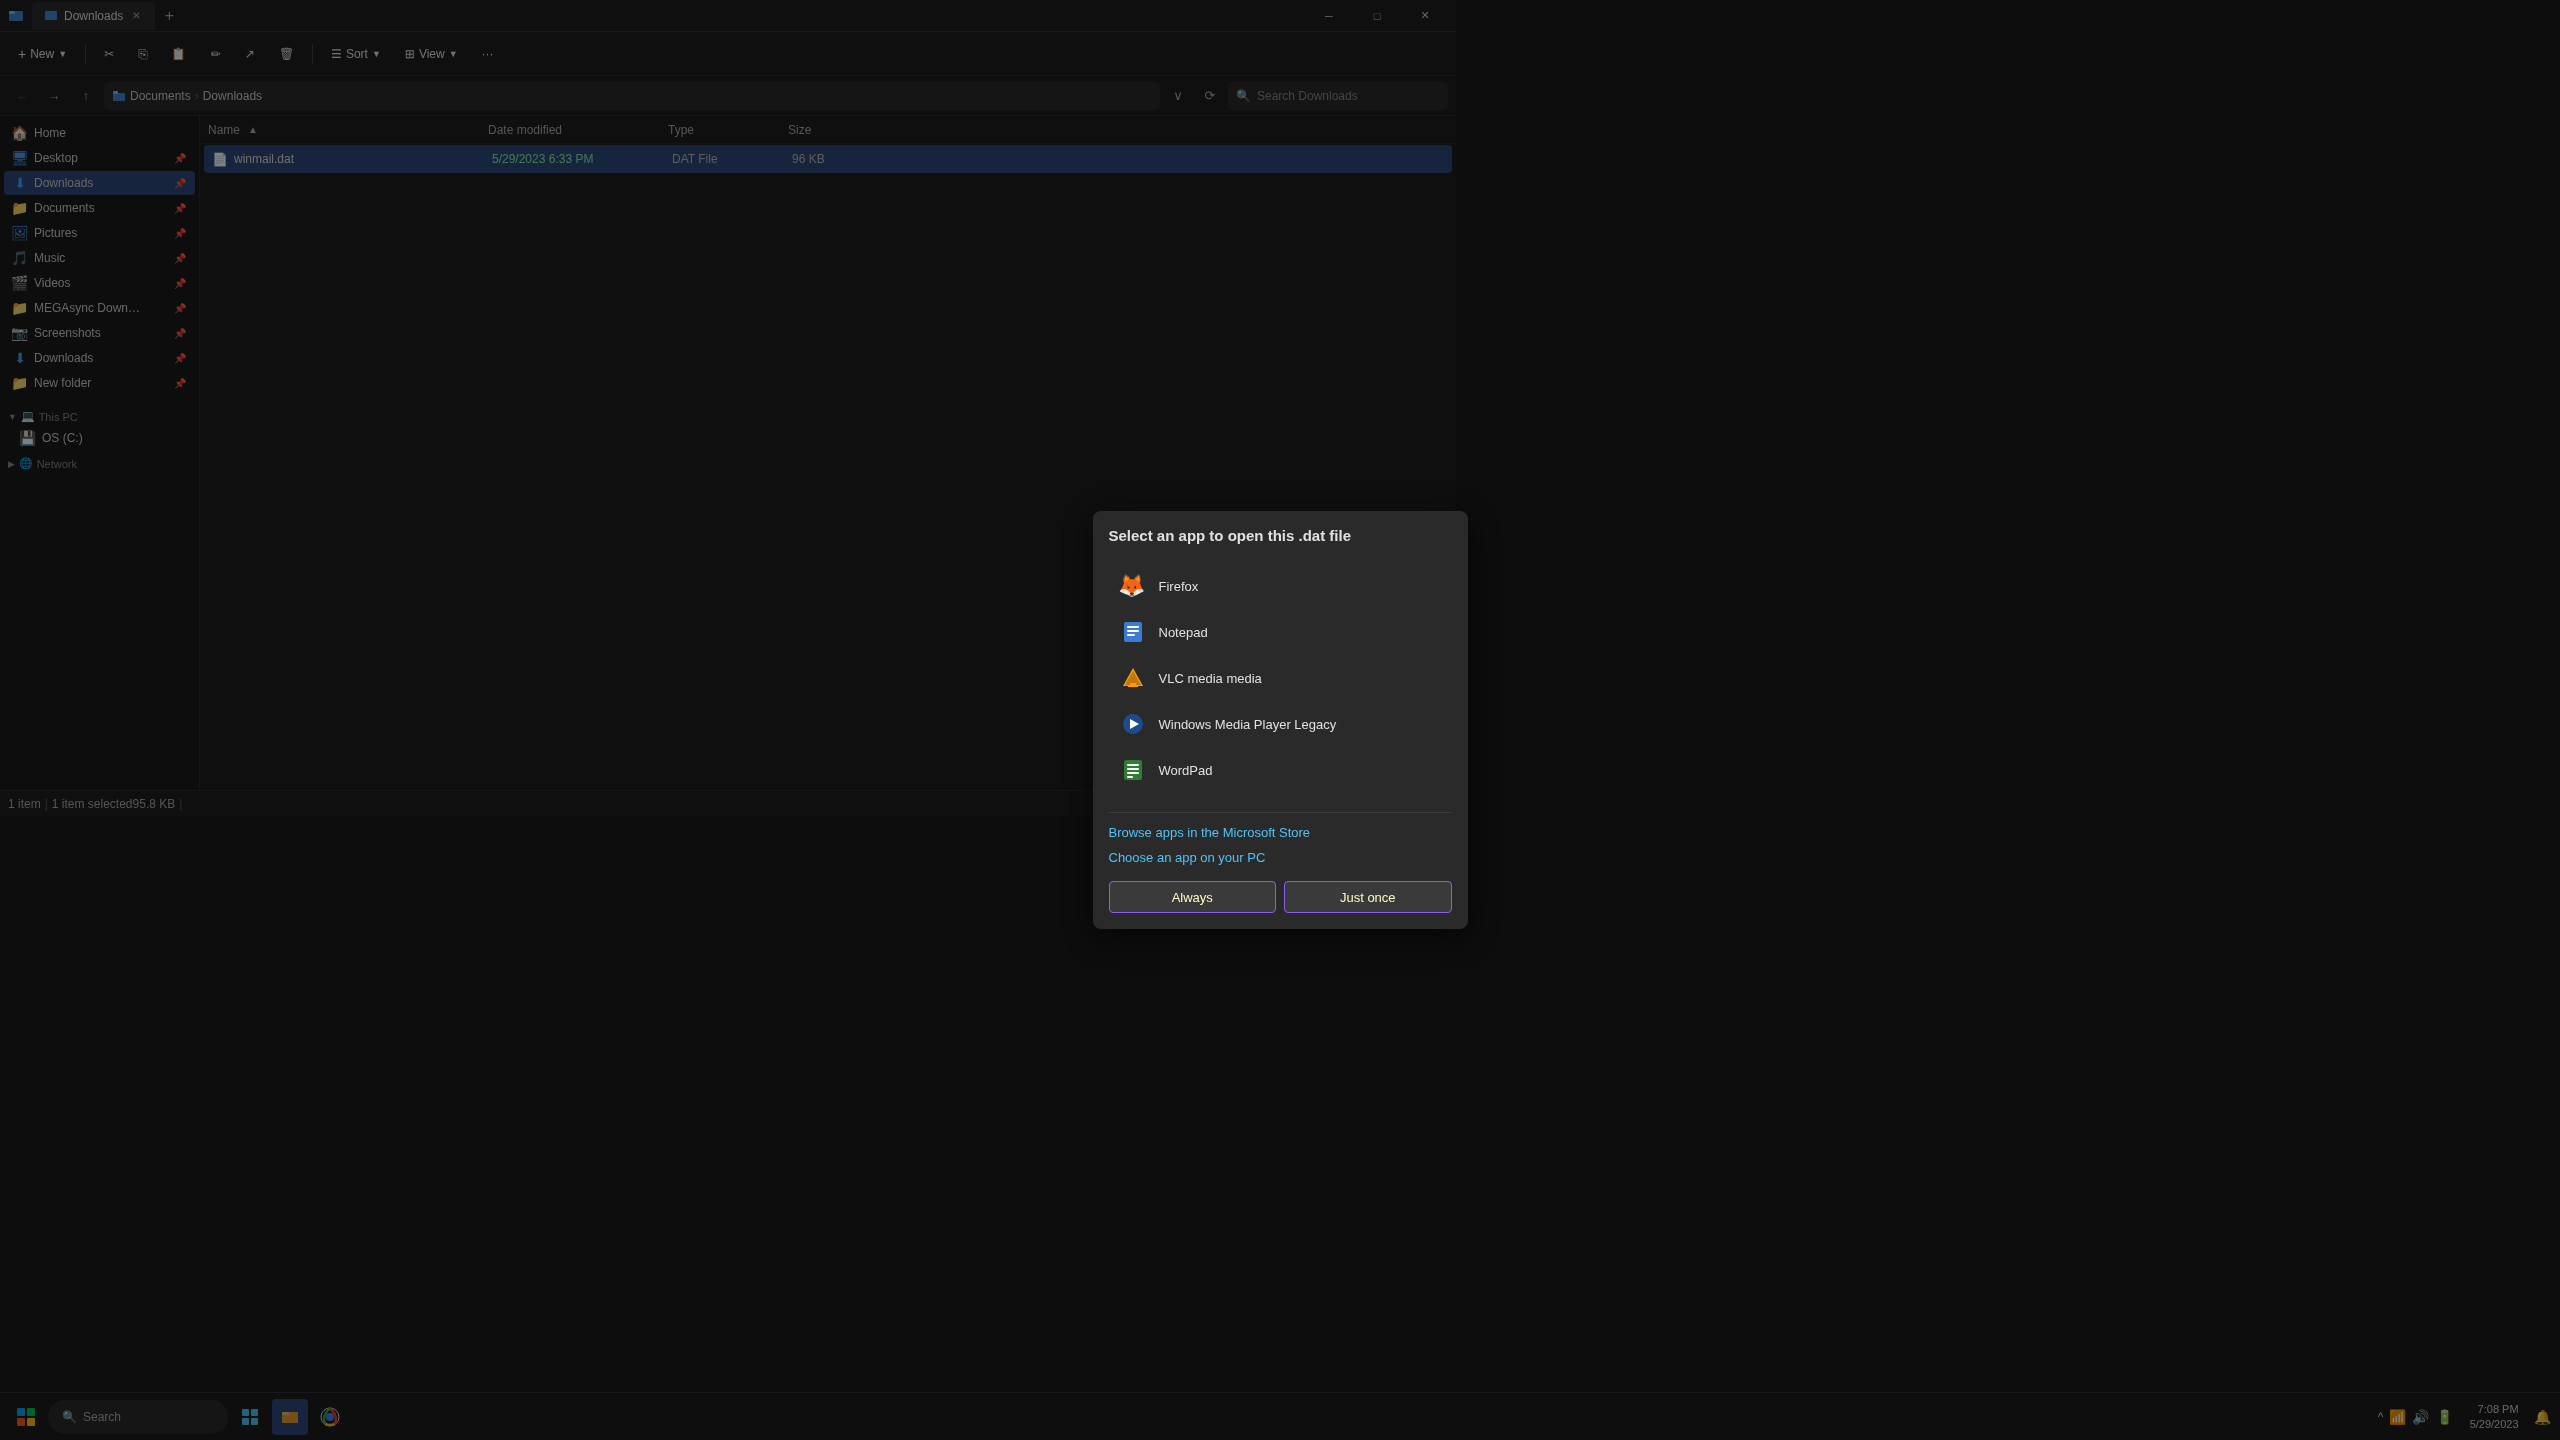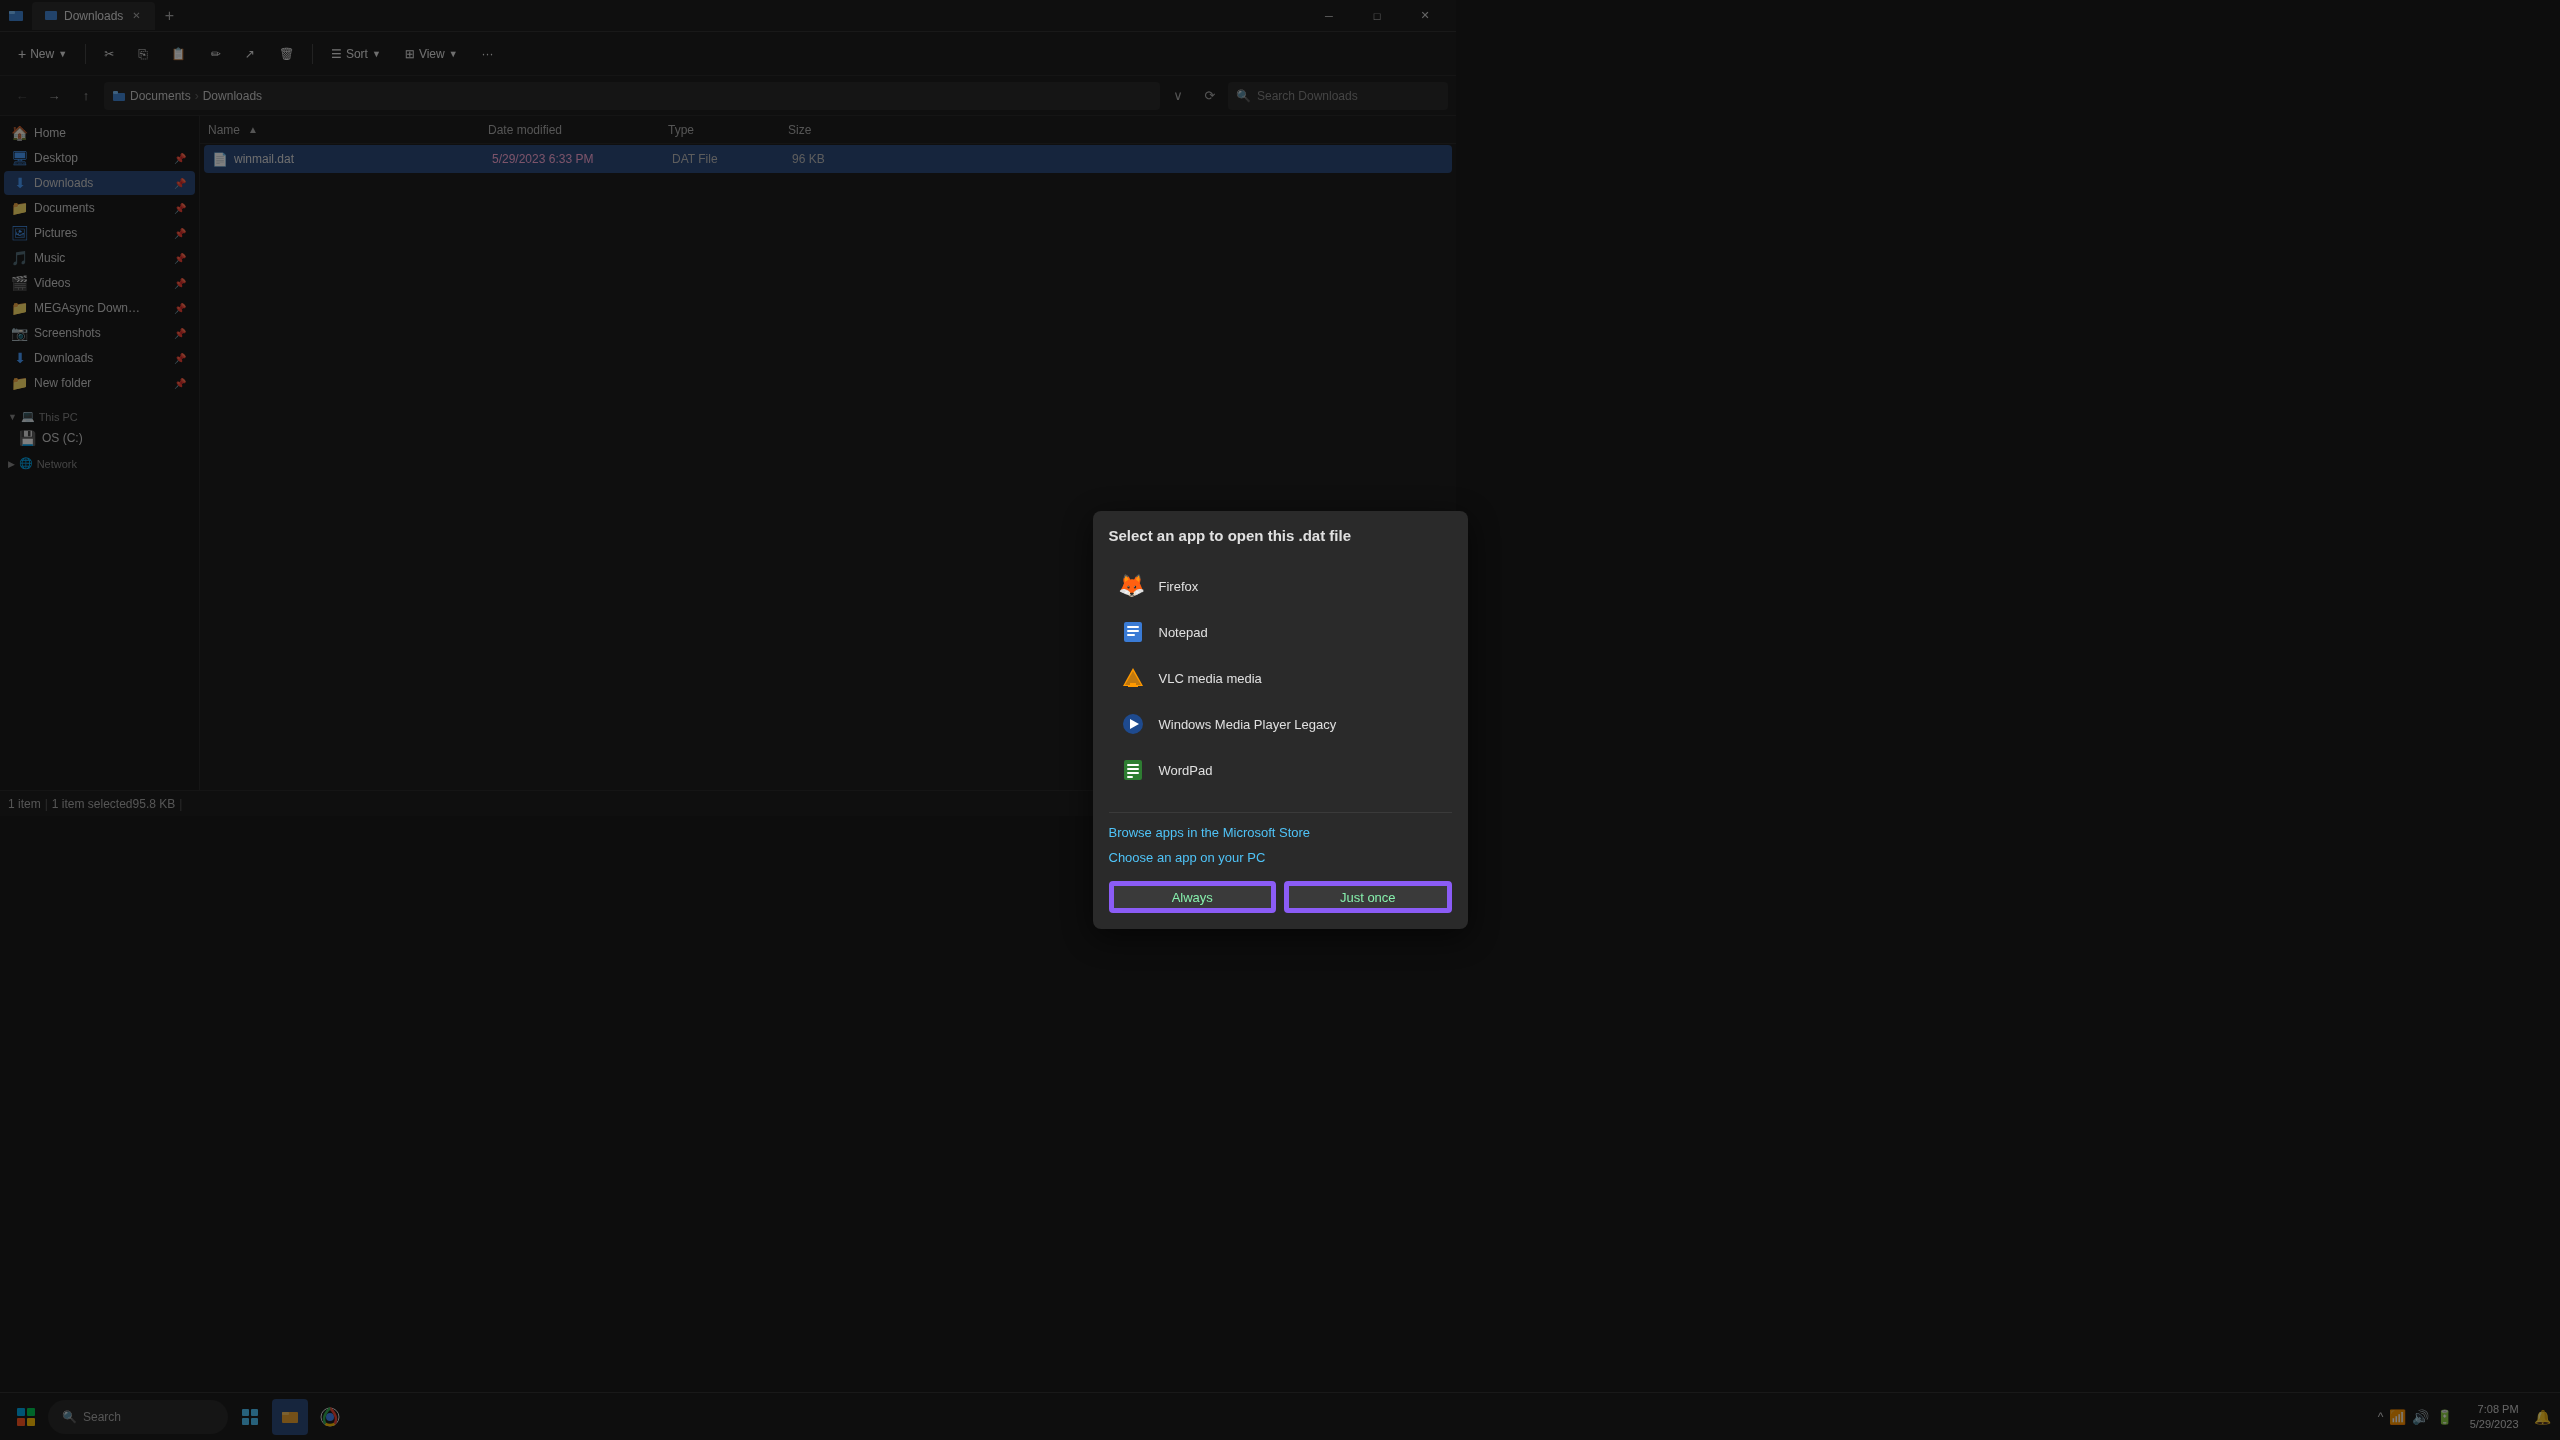--- a/index.html
+++ b/index.html
@@ -245,21 +245,21 @@
     }
     .file-row.selected { background: #2d4a7a; }
     .file-cell {
       display: flex;
       align-items: center;
       gap: 6px;
       font-size: 12px;
       color: #ddd;
     }
     .file-cell.name { width: 280px; }
-    .file-cell.date { width: 180px; color: #f9a8d4; }
+    .file-cell.date { width: 180px; color: #86efac; }
     .file-cell.type { width: 120px; color: #bbb; }
     .file-cell.size { width: 80px; color: #bbb; text-align: right; }
     .file-icon {
       width: 16px; height: 16px;
       display: flex; align-items: center; justify-content: center;
       font-size: 13px;
     }
 
     
     .status-bar {
@@ -403,22 +403,22 @@
     .modal-btn {
       flex: 1;
       height: 32px;
       border-radius: 4px;
       display: flex;
       align-items: center;
       justify-content: center;
       cursor: pointer;
       font-size: 13px;
       background: #3a3a3a;
-      color: #86efac;
-      border: 5px solid #8b5cf6;
+      color: #fef9c3;
+      border: 1px solid #8b5cf6;
     }
 
     
     .icon-folder-dl { color: #4a9eff; }
     .icon-home { color: #ccc; }
 
     
     ::-webkit-scrollbar { width: 6px; }
     ::-webkit-scrollbar-track { background: #1a1a1a; }
     ::-webkit-scrollbar-thumb { background: #444; border-radius: 3px; }

